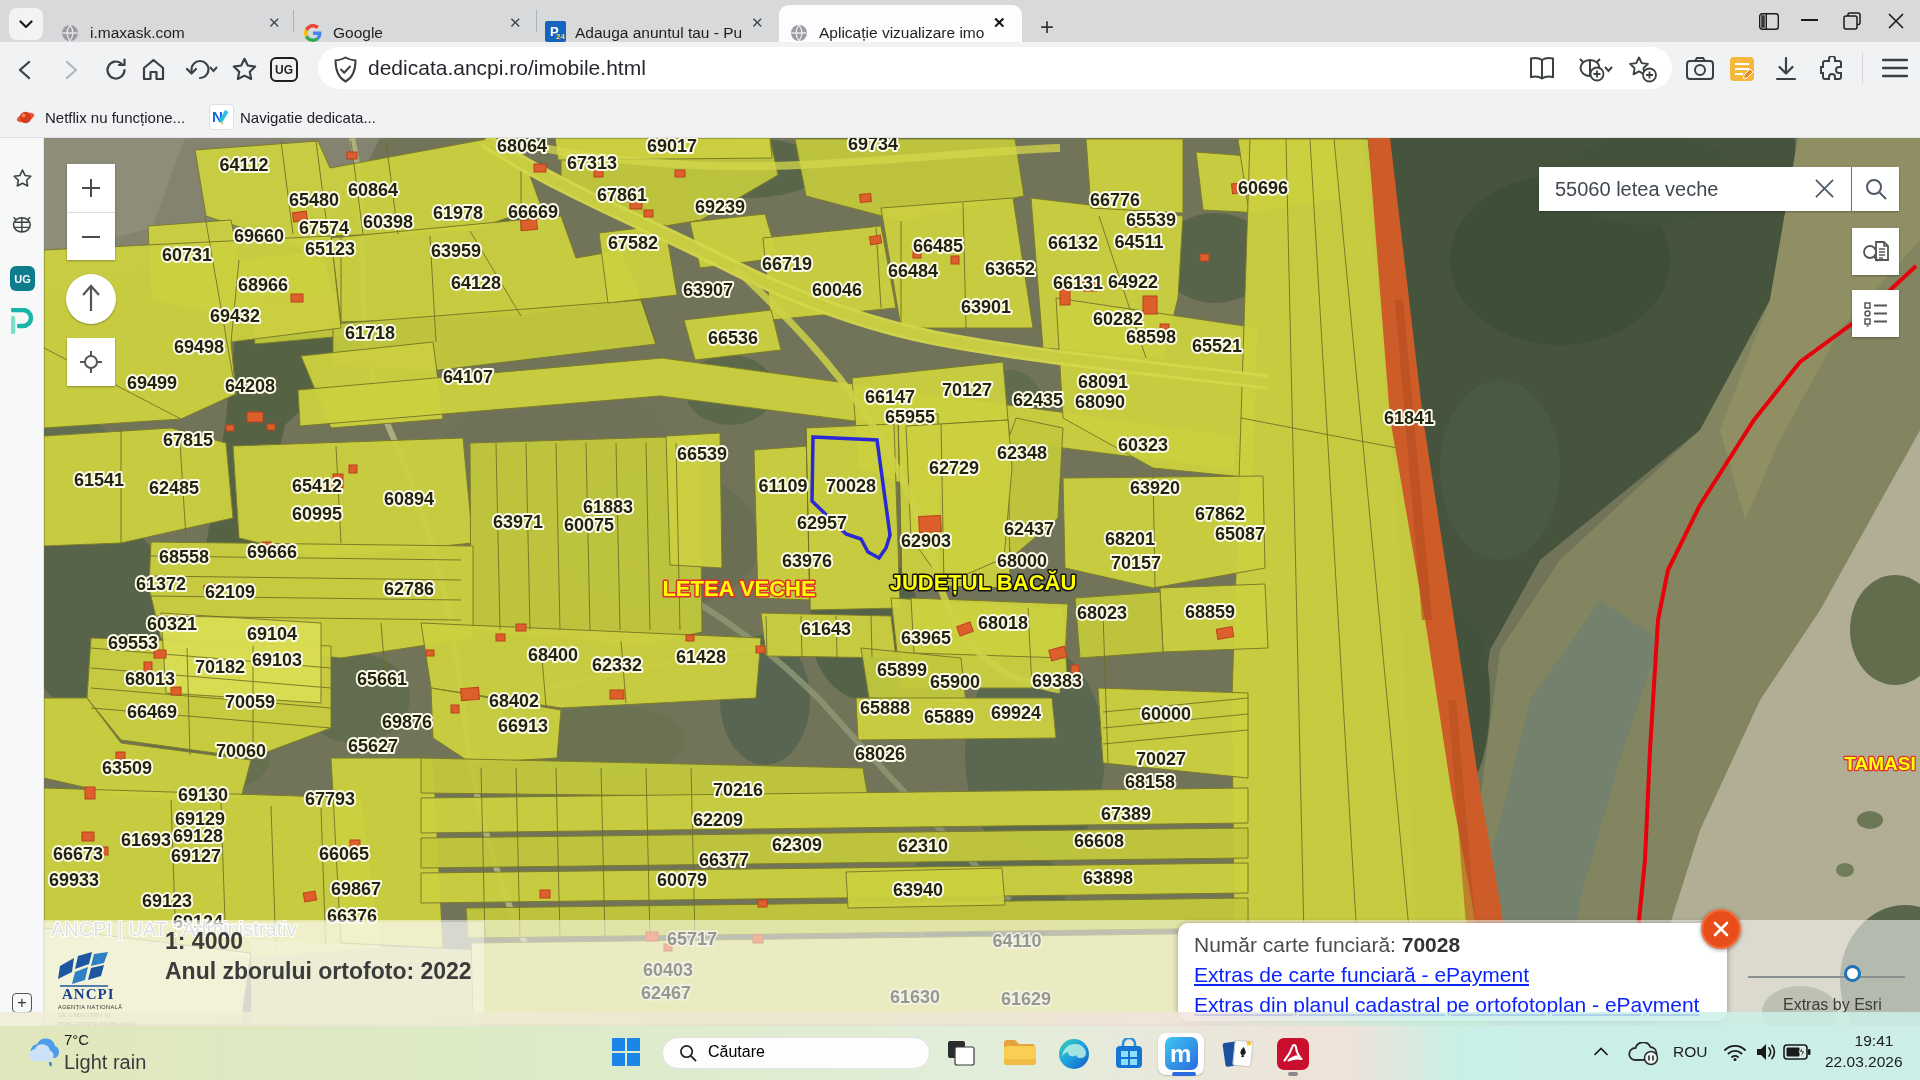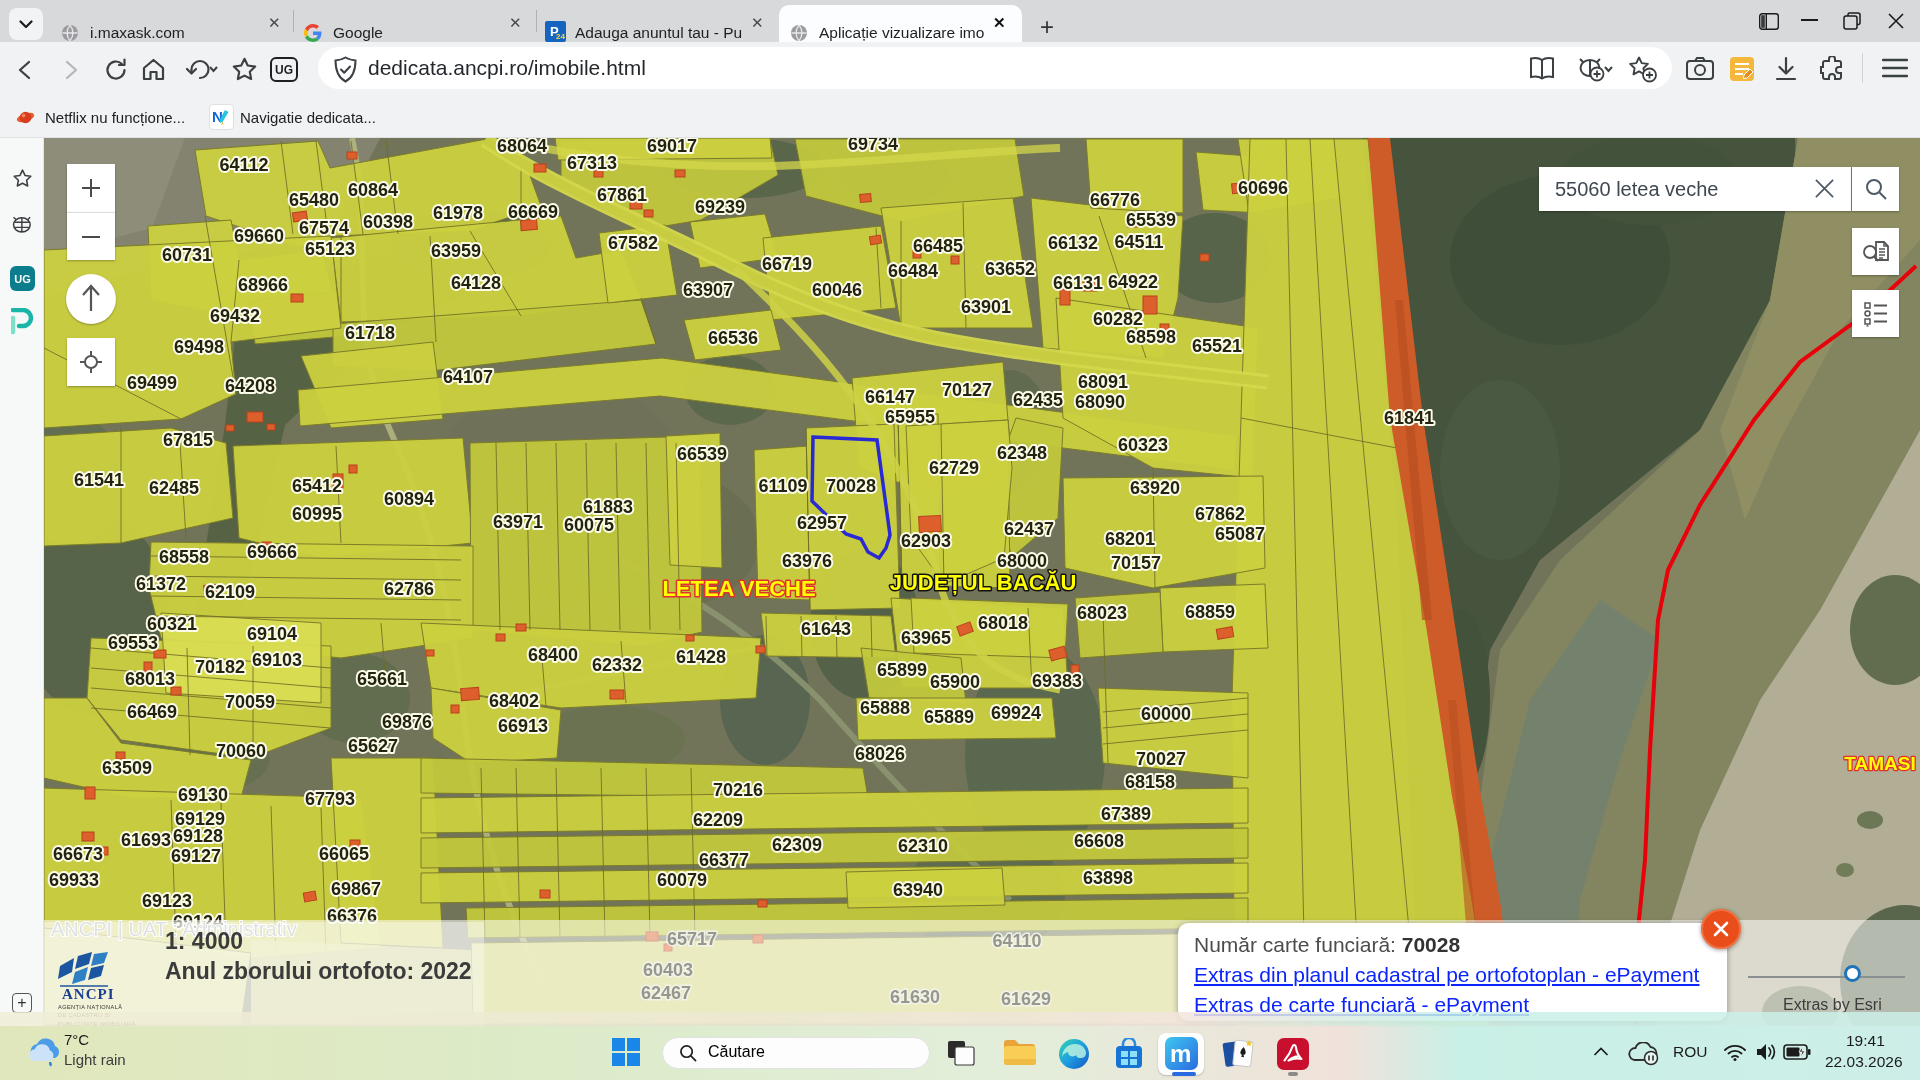--- a/index.html
+++ b/index.html
@@ -607,38 +607,38 @@
       <path d="M17 20 L30 15 L27 28 L14 32 Z" fill="#2f7fc4"></path>
       <path d="M36 2 L50 0 L46 11 L33 14 Z" fill="#2f7fc4"></path>
       <path d="M33 16 L46 13 L43 24 L30 28 Z"></path>
     </g>
     <path d="M2 34 L50 34" stroke="#1c56a0" stroke-width="1.5"></path>
     <text x="4" y="47" font-family="Liberation Serif" font-size="15" font-weight="bold" fill="#1c3f8f" letter-spacing="1">ANCPI</text>
   </svg>
 <div class="abs" style="left:58px;top:1003px;width:130px;font-size:5.6px;color:#333;letter-spacing:.4px;line-height:1.5">AGENȚIA NAȚIONALĂ<br>DE CADASTRU ȘI<br>PUBLICITATE IMOBILIARĂ</div>
 <div class="abs" style="left:165px;top:928px;font-size:23px;font-weight:bold;color:#3b3b3b">1: 4000</div>
 <div class="abs" style="left:165px;top:958px;font-size:23px;font-weight:bold;color:#3b3b3b">Anul zborului ortofoto: 2022</div>
-<div id="popup"><span class="t1">Număr carte funciară: <b style="color:#333">70028</b></span><a>Extras din planul cadastral pe ortofotoplan - ePayment</a><a>Extras de carte funciară - ePayment</a></div>
+<div id="popup"><span class="t1">Număr carte funciară: <b style="color:#333">70028</b></span><a>Extras de carte funciară - ePayment</a><a>Extras din planul cadastral pe ortofotoplan - ePayment</a></div>
 <div id="closebtn">
     <svg width="18" height="18" viewBox="0 0 18 18">
       <path d="M3 3 L15 15 M15 3 L3 15" stroke="#fff" stroke-width="2.6" stroke-linecap="round"></path>
     </svg>
   </div>
 <div class="abs" style="left:1748px;top:976px;width:157px;height:2px;background:#8a8f8f"></div>
 <div class="abs" style="left:1844px;top:965px;width:17px;height:17px;border-radius:50%;background:#fff;border:3.5px solid #1f74b8"></div>
 <div class="abs" style="left:1783px;top:996px;font-size:16px;color:#3c3c3c">Extras by Esri</div>
 <div class="abs" style="left:0;top:1012px;width:1920px;height:14px;background:linear-gradient(90deg,#f0eed6 0%,#ece8d2 40%,#f2e4de 62%,#c8f0e8 75%,#ccefe8 100%);opacity:.85"></div>
 <div id="taskbar"></div>
 <svg class="abs" style="left:26px;top:1036px" width="36" height="32" viewBox="0 0 36 32">
     <path d="M10 22 a7 7 0 0 1 1-13.8 A9.5 9.5 0 0 1 29 10 a6.5 6.5 0 0 1 0 12 Z" fill="#4d9ce8"></path>
     <path d="M8 25 a6 6 0 0 1 .8-11.8 A8 8 0 0 1 24 14.5 a5.5 5.5 0 0 1 -1 10.5 Z" fill="#cce2f8"></path>
     <path d="M25 26 q1.8 2.6 0 4.4 q-2.6-.8-1.8-4.4 Z" fill="#2e86d8"></path>
   </svg>
 <div class="abs" style="left:64px;top:1031px;font-size:15px;color:#1b1b1b">7°C</div>
-<div class="abs" style="left:64px;top:1051px;font-size:15px;color:#3c3c3c">Light rain</div>
+<div class="abs" style="left:64px;top:1051px;font-size:20px;color:#3c3c3c">Light rain</div>
 <svg class="abs" style="left:612px;top:1038px" width="28" height="28" viewBox="0 0 28 28">
     <rect width="13" height="13" fill="#1a86e8"></rect>
     <rect x="15" width="13" height="13" fill="#1a86e8"></rect>
     <rect y="15" width="13" height="13" fill="#1a86e8"></rect>
     <rect x="15" y="15" width="13" height="13" fill="#1a86e8"></rect>
   </svg>
 <div class="abs" style="left:662px;top:1037px;width:268px;height:32px;background:#fdfdfd;border:1px solid #e2e2e2;border-radius:16px"></div>
 <svg class="abs" style="left:679px;top:1044px" width="18" height="18" viewBox="0 0 19 19">
     <circle cx="8" cy="8" r="6" fill="none" stroke="#1f1f1f" stroke-width="1.8"></circle>
     <path d="M12.5 12.5 L18 18" stroke="#1f1f1f" stroke-width="1.8"></path>
@@ -711,13 +711,13 @@
 <svg class="abs" style="left:1755px;top:1042px" width="24" height="20" viewBox="0 0 24 20">
     <path d="M2 7 v6 h4 l5 5 V2 L6 7 Z" fill="#1b1b1b"></path>
     <path d="M14 6 a6 6 0 0 1 0 8 M17 3.5 a10 10 0 0 1 0 13" fill="none" stroke="#1b1b1b" stroke-width="1.7" stroke-linecap="round"></path>
   </svg>
 <svg class="abs" style="left:1783px;top:1044px" width="28" height="16" viewBox="0 0 28 16">
     <rect x="1" y="1" width="23" height="14" rx="3" fill="none" stroke="#1b1b1b" stroke-width="1.6"></rect>
     <rect x="25" y="5" width="2.5" height="6" rx="1" fill="#1b1b1b"></rect>
     <rect x="3.5" y="3.5" width="13" height="9" rx="1" fill="#1b1b1b"></rect>
     <path d="M20 2 l-4 6 h3 l-2 6 5-7 h-3 Z" fill="#1b1b1b" stroke="#fff" stroke-width=".8"></path>
   </svg>
-<div class="abs" style="left:1846px;top:1032px;width:56px;text-align:left;font-size:15.5px;color:#1b1b1b">19:41</div>
+<div class="abs" style="left:1846px;top:1032px;width:56px;text-align:center;font-size:15.5px;color:#1b1b1b">19:41</div>
 <div class="abs" style="left:1825px;top:1053px;width:77px;text-align:center;font-size:15.5px;color:#1b1b1b">22.03.2026</div>
 </body></html>

